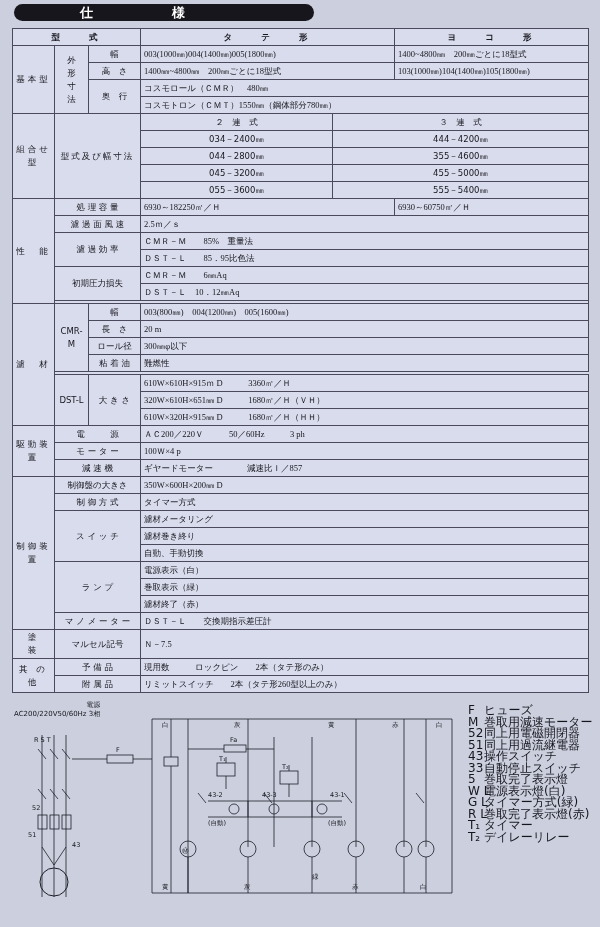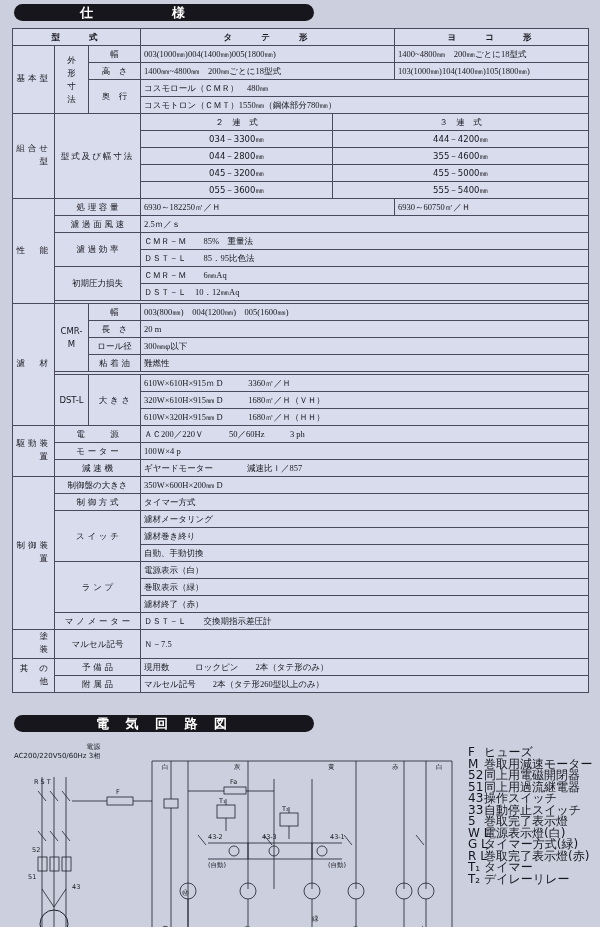--- a/index.html
+++ b/index.html
@@ -45,23 +45,22 @@
     background:#d9dcec;
   }
   td.hdr{
     background:#b9bed6;
     text-align:center;
     letter-spacing:4px;
     font-weight:bold;
   }
   td.rowhdr{
     background:#c3c7dc;
-    text-align:right;
+    text-align:center;
     letter-spacing:3px;
-    font-family:Liberation Mono, monospace;
   }
   td.rowhdr2{
     background:#cdd1e3;
     text-align:center;
     letter-spacing:2px;
   }
   td.c{text-align:center;}
   td.l{text-align:left;padding-left:6px;font-family:Liberation Serif, serif;}
 
   
@@ -132,21 +131,21 @@
       <td class="l" colspan="7">コスモトロン（ＣＭＴ）1550㎜（鋼体部分780㎜）</td>
     </tr>
 
     <tr>
       <td class="rowhdr" rowspan="5">組合せ型</td>
       <td class="rowhdr2" colspan="2" rowspan="5">型式及び幅寸法</td>
       <td class="c" colspan="3">２　連　式</td>
       <td class="c" colspan="4">３　連　式</td>
     </tr>
     <tr>
-      <td class="c" colspan="3">034－3300㎜</td>
+      <td class="c" colspan="3">034－2400㎜</td>
       <td class="c" colspan="4">444－4200㎜</td>
     </tr>
     <tr>
       <td class="c" colspan="3">044－2800㎜</td>
       <td class="c" colspan="4">355－4600㎜</td>
     </tr>
     <tr>
       <td class="c" colspan="3">045－3200㎜</td>
       <td class="c" colspan="4">455－5000㎜</td>
     </tr>
@@ -203,21 +202,21 @@
     </tr>
     <tr style="height:2px">
       <td colspan="8" style="height:2px;padding:0;border:none;background:#d9dcec;"></td>
     </tr>
     <tr>
       <td class="c" rowspan="3">DST-L</td>
       <td class="c" rowspan="3">大 き さ</td>
       <td class="l" colspan="7">610W×610H×915ｍ D　　　3360㎥／Ｈ</td>
     </tr>
     <tr>
-      <td class="l" colspan="7">320W×610H×915㎜ D　　　1680㎥／Ｈ（ＶＨ）</td>
+      <td class="l" colspan="7">320W×610H×651㎜ D　　　1680㎥／Ｈ（ＶＨ）</td>
     </tr>
     <tr>
       <td class="l" colspan="7">610W×320H×915㎜ D　　　1680㎥／Ｈ（ＨＨ）</td>
     </tr>
 
     <tr>
       <td class="rowhdr" rowspan="3">駆動装置</td>
       <td class="c" colspan="2">電　　　源</td>
       <td class="l" colspan="7">ＡＣ200／220Ｖ　　　50／60Hz　　　3 ph</td>
     </tr>
@@ -270,29 +269,25 @@
       <td class="l" colspan="7">Ｎ－7.5</td>
     </tr>
 
     <tr>
       <td class="rowhdr" rowspan="2">其 の 他</td>
       <td class="c" colspan="2">予 備 品</td>
       <td class="l" colspan="7">現用数　　　ロックピン　　2本（タテ形のみ）</td>
     </tr>
     <tr>
       <td class="c" colspan="2">附 属 品</td>
-      <td class="l" colspan="7">マルセル記号　　2本（タテ形260型以上のみ）</td>
+      <td class="l" colspan="7">リミットスイッチ　　2本（タテ形260型以上のみ）</td>
     </tr>
   </tbody>
     </table>
 
-  <div class="banner" style="margin-top:18px;">
-    <div class="bar"></div>
-    <div class="txt" style="left:96px;letter-spacing:6px;">電 気 回 路 図</div>
-  </div>
 
   <div class="circuit">
 
     <div class="srcLbl">
       <div>電源</div>
       <div>AC200/220V50/60Hz 3相</div>
     </div>
 
     <svg width="470" height="215" viewBox="0 0 470 215">
       <g stroke="#1d1d28" stroke-width="0.8" fill="none">

